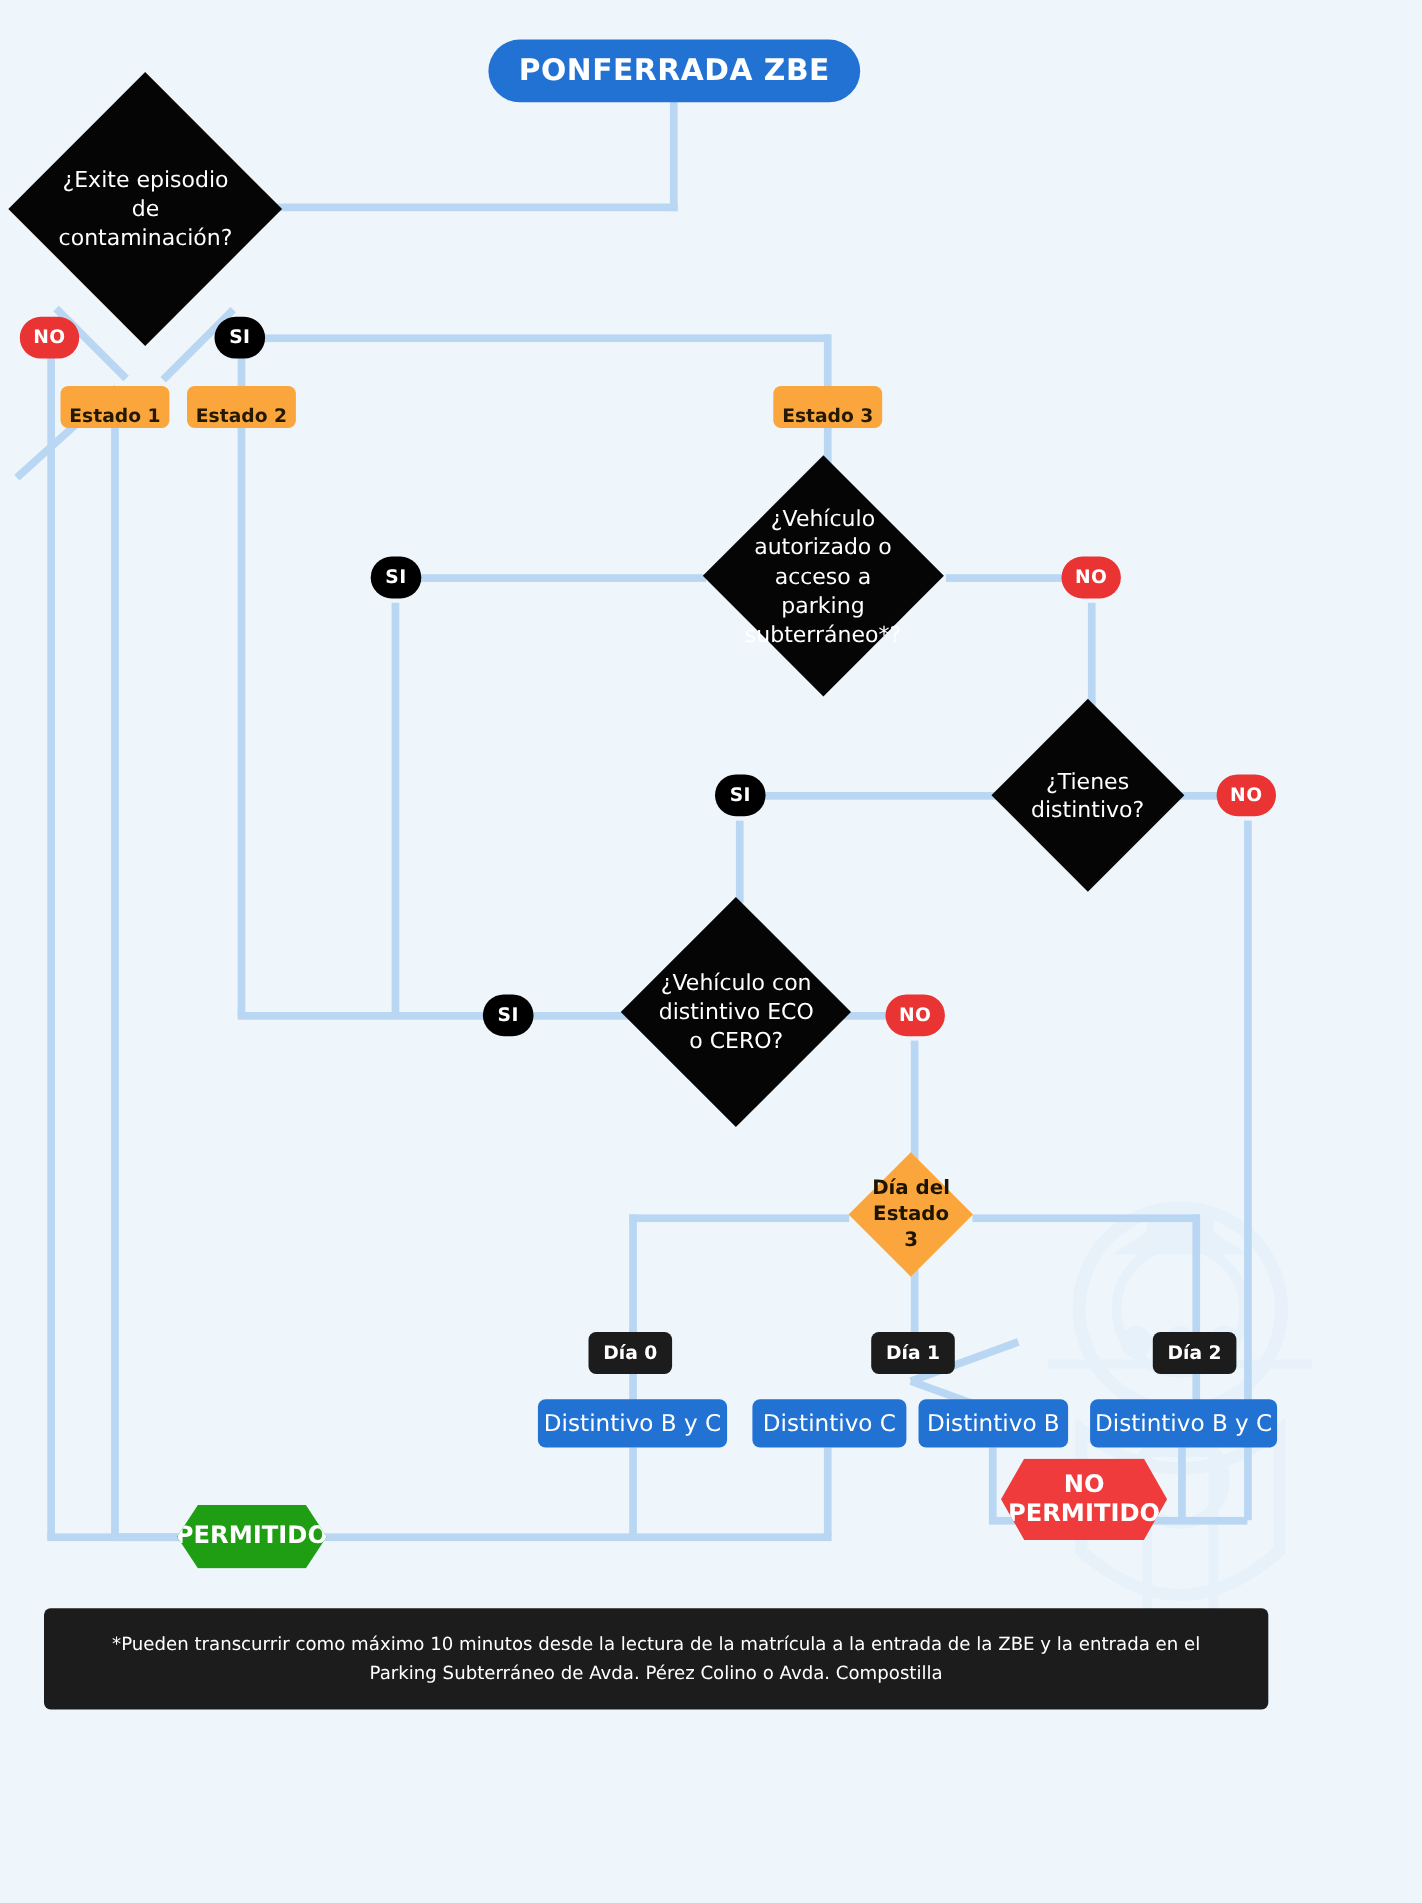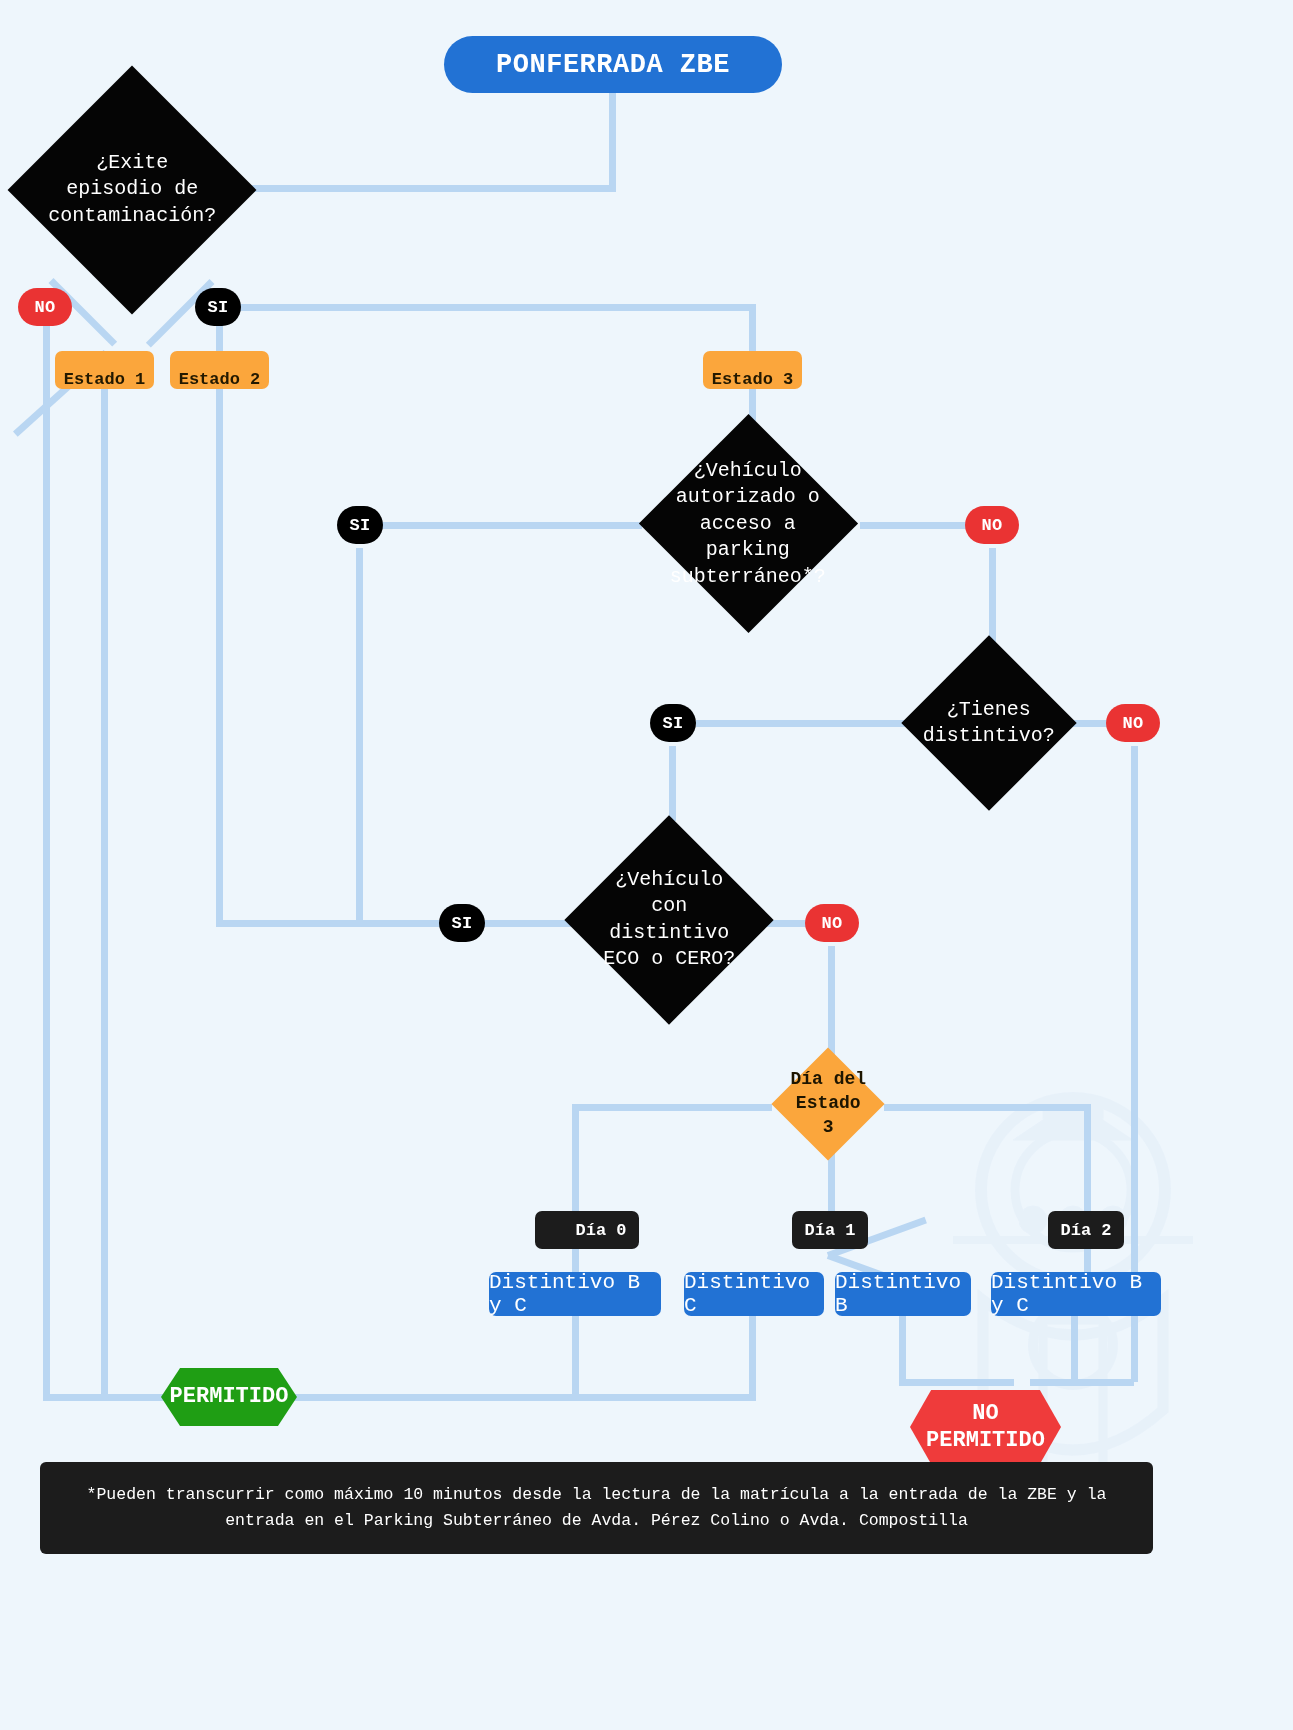--- a/index.html
+++ b/index.html
@@ -9,21 +9,20 @@
   }
   body {
     font-family: "DejaVu Sans", "Liberation Sans", sans-serif;
   }
   #stage {
     position: relative;
     width: 1293px;
     height: 1730px;
     background: #eef6fc;
     overflow: hidden;
-    font-family: Liberation Mono, monospace;
   }
 
   
   .watermark {
     position: absolute;
     right: 40px;
     bottom: 240px;
     width: 360px;
     height: 420px;
     opacity: 0.35;
@@ -311,21 +310,21 @@
     <span>SI</span>
   </div>
   <div class="pill no" style="left:805px; top:904px; width:54px; height:38px;">
     <span>NO</span>
   </div>
 
   <div class="diamond orange" style="left:788px; top:1064px; width:80px; height:80px;">
     <span class="dtext">Día del Estado 3</span>
   </div>
 
-  <div class="dia" style="left:535px; top:1211px; width:76px;padding-left:28px;">
+  <div class="dia" style="left:535px; top:1211px; width:76px;">
     <span>Día 0</span>
   </div>
   <div class="dia" style="left:792px; top:1211px; width:76px;">
     <span>Día 1</span>
   </div>
   <div class="dia" style="left:1048px; top:1211px; width:76px;">
     <span>Día 2</span>
   </div>
 
   <div class="distintivo" style="left:489px; top:1272px; width:172px;">
@@ -337,21 +336,21 @@
   <div class="distintivo" style="left:835px; top:1272px; width:136px;">
     <span>Distintivo B</span>
   </div>
   <div class="distintivo" style="left:991px; top:1272px; width:170px;">
     <span>Distintivo B y C</span>
   </div>
 
   <div class="hexa ok" style="left:161px; top:1368px; width:136px; height:58px;">
     <span>PERMITIDO</span>
   </div>
-  <div class="hexa bad" style="left:910px; top:1390px; width:151px; height:74px;">
+  <div class="hexa bad" style="left:910px; top:1326px; width:151px; height:74px;">
     <span>NO PERMITIDO</span>
   </div>
 
   <div class="footnote" style="left:40px; top:1462px; width:1113px; height:92px;">
     <span>*Pueden transcurrir como máximo 10 minutos desde la lectura de la matrícula a la entrada de la ZBE y la entrada en el Parking Subterráneo de Avda. Pérez Colino o Avda. Compostilla</span>
   </div>
 
 </div>
 
 </body></html>

